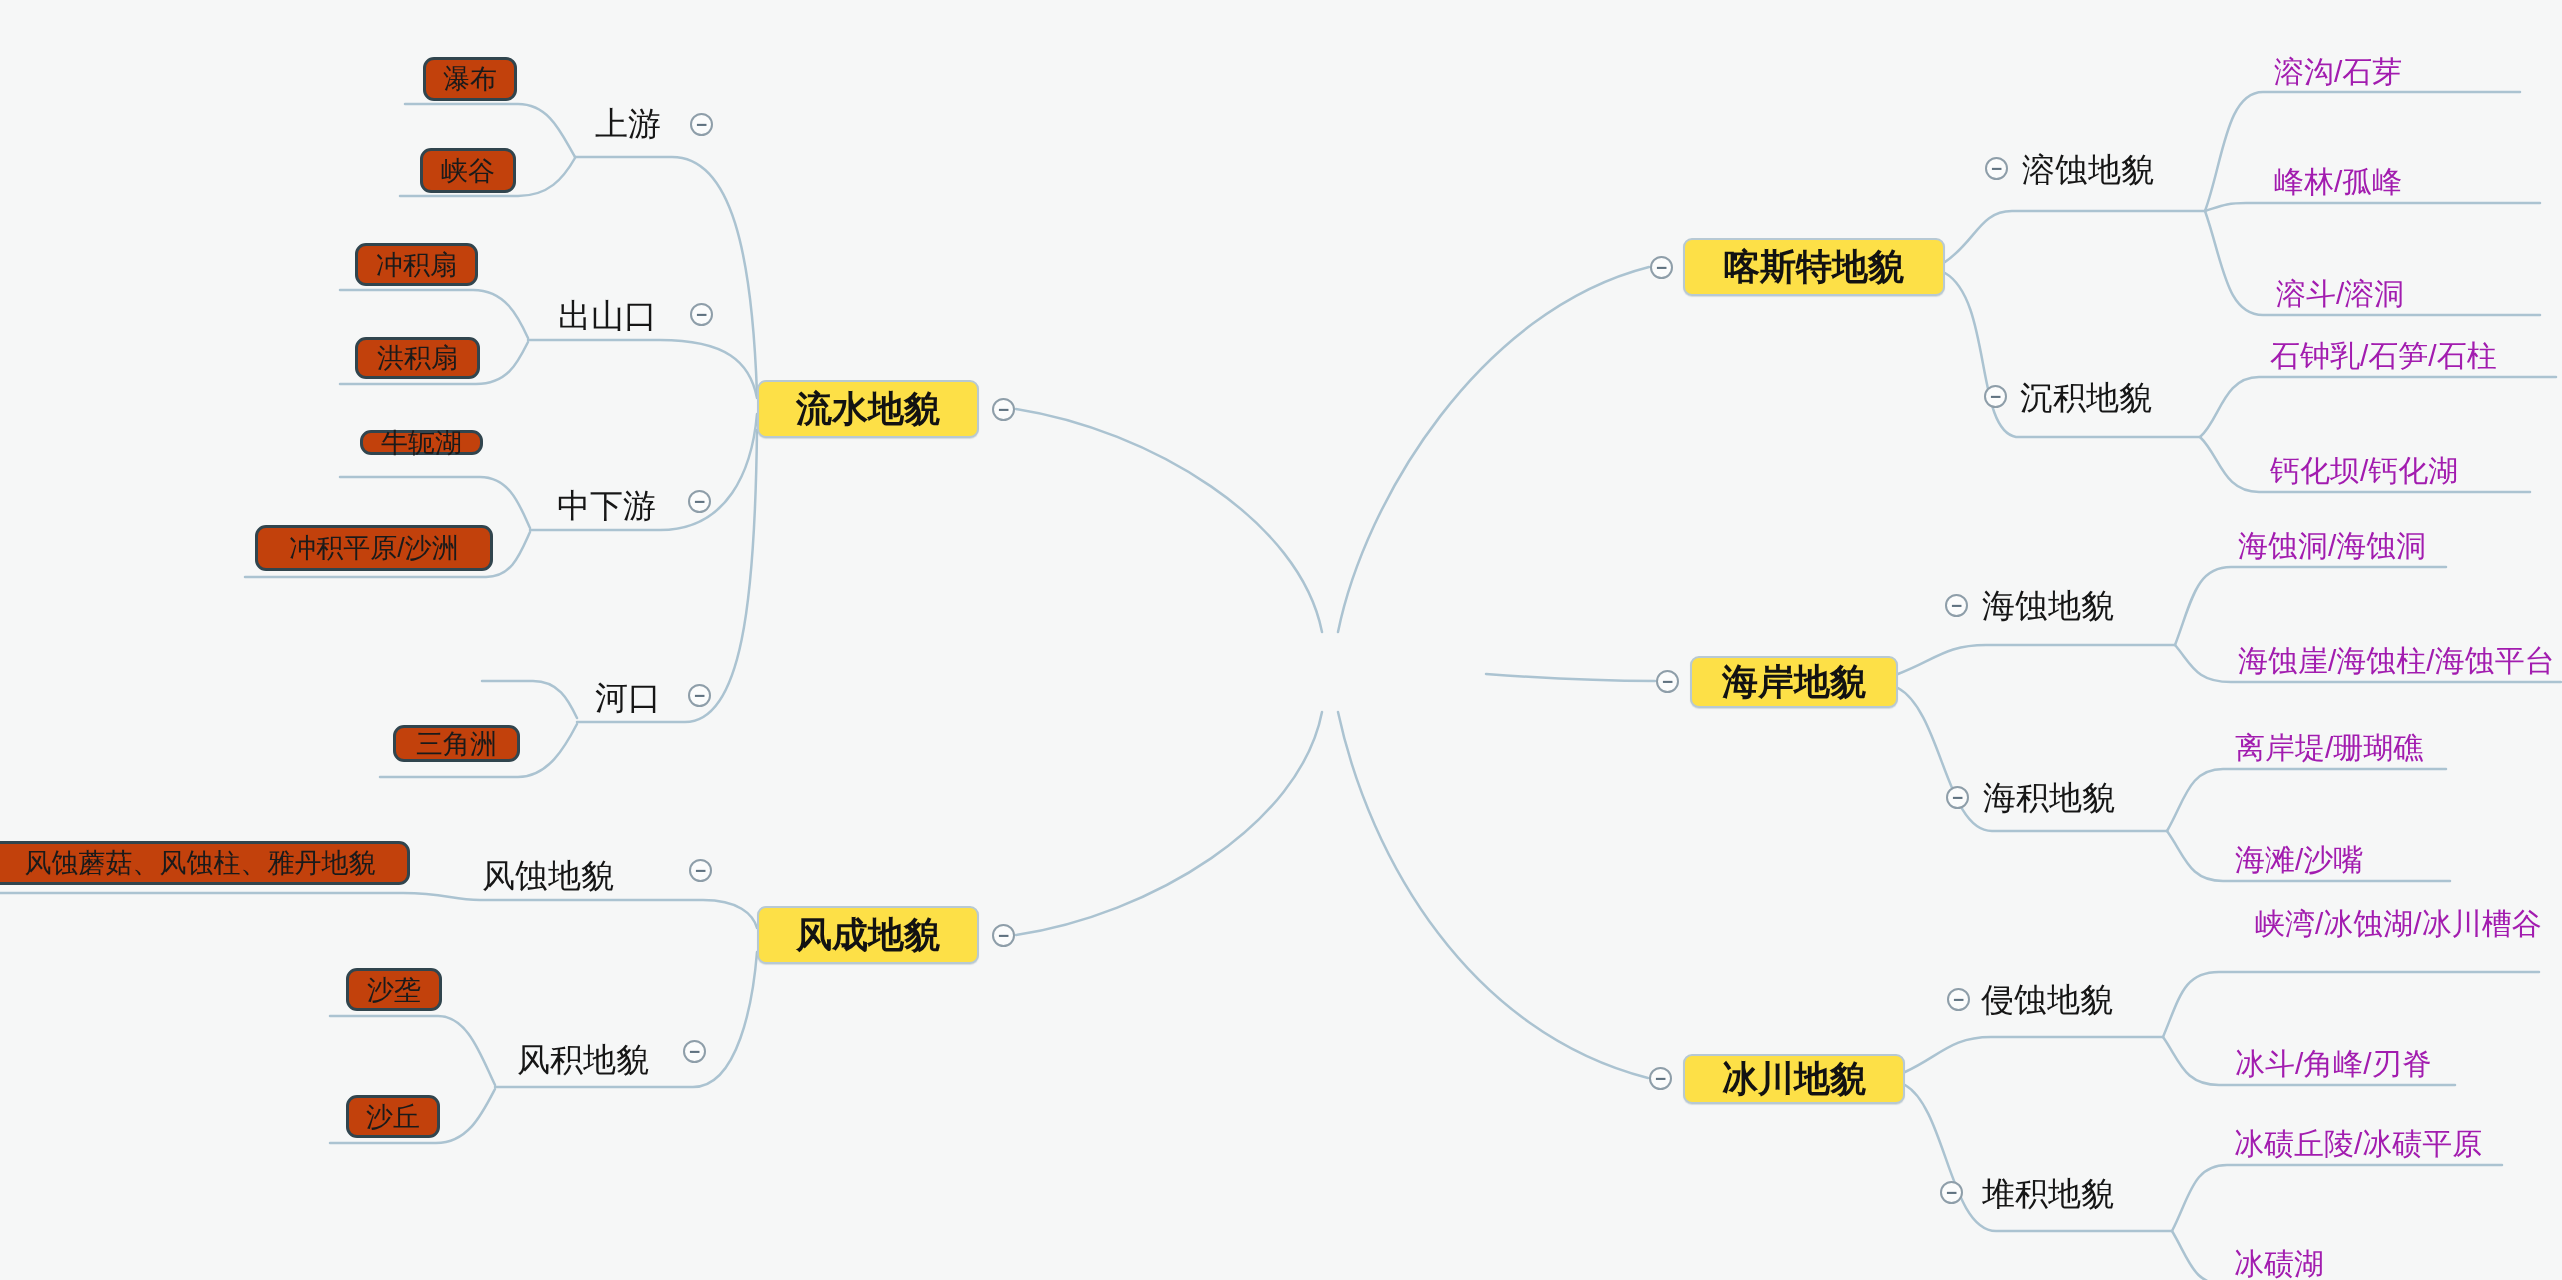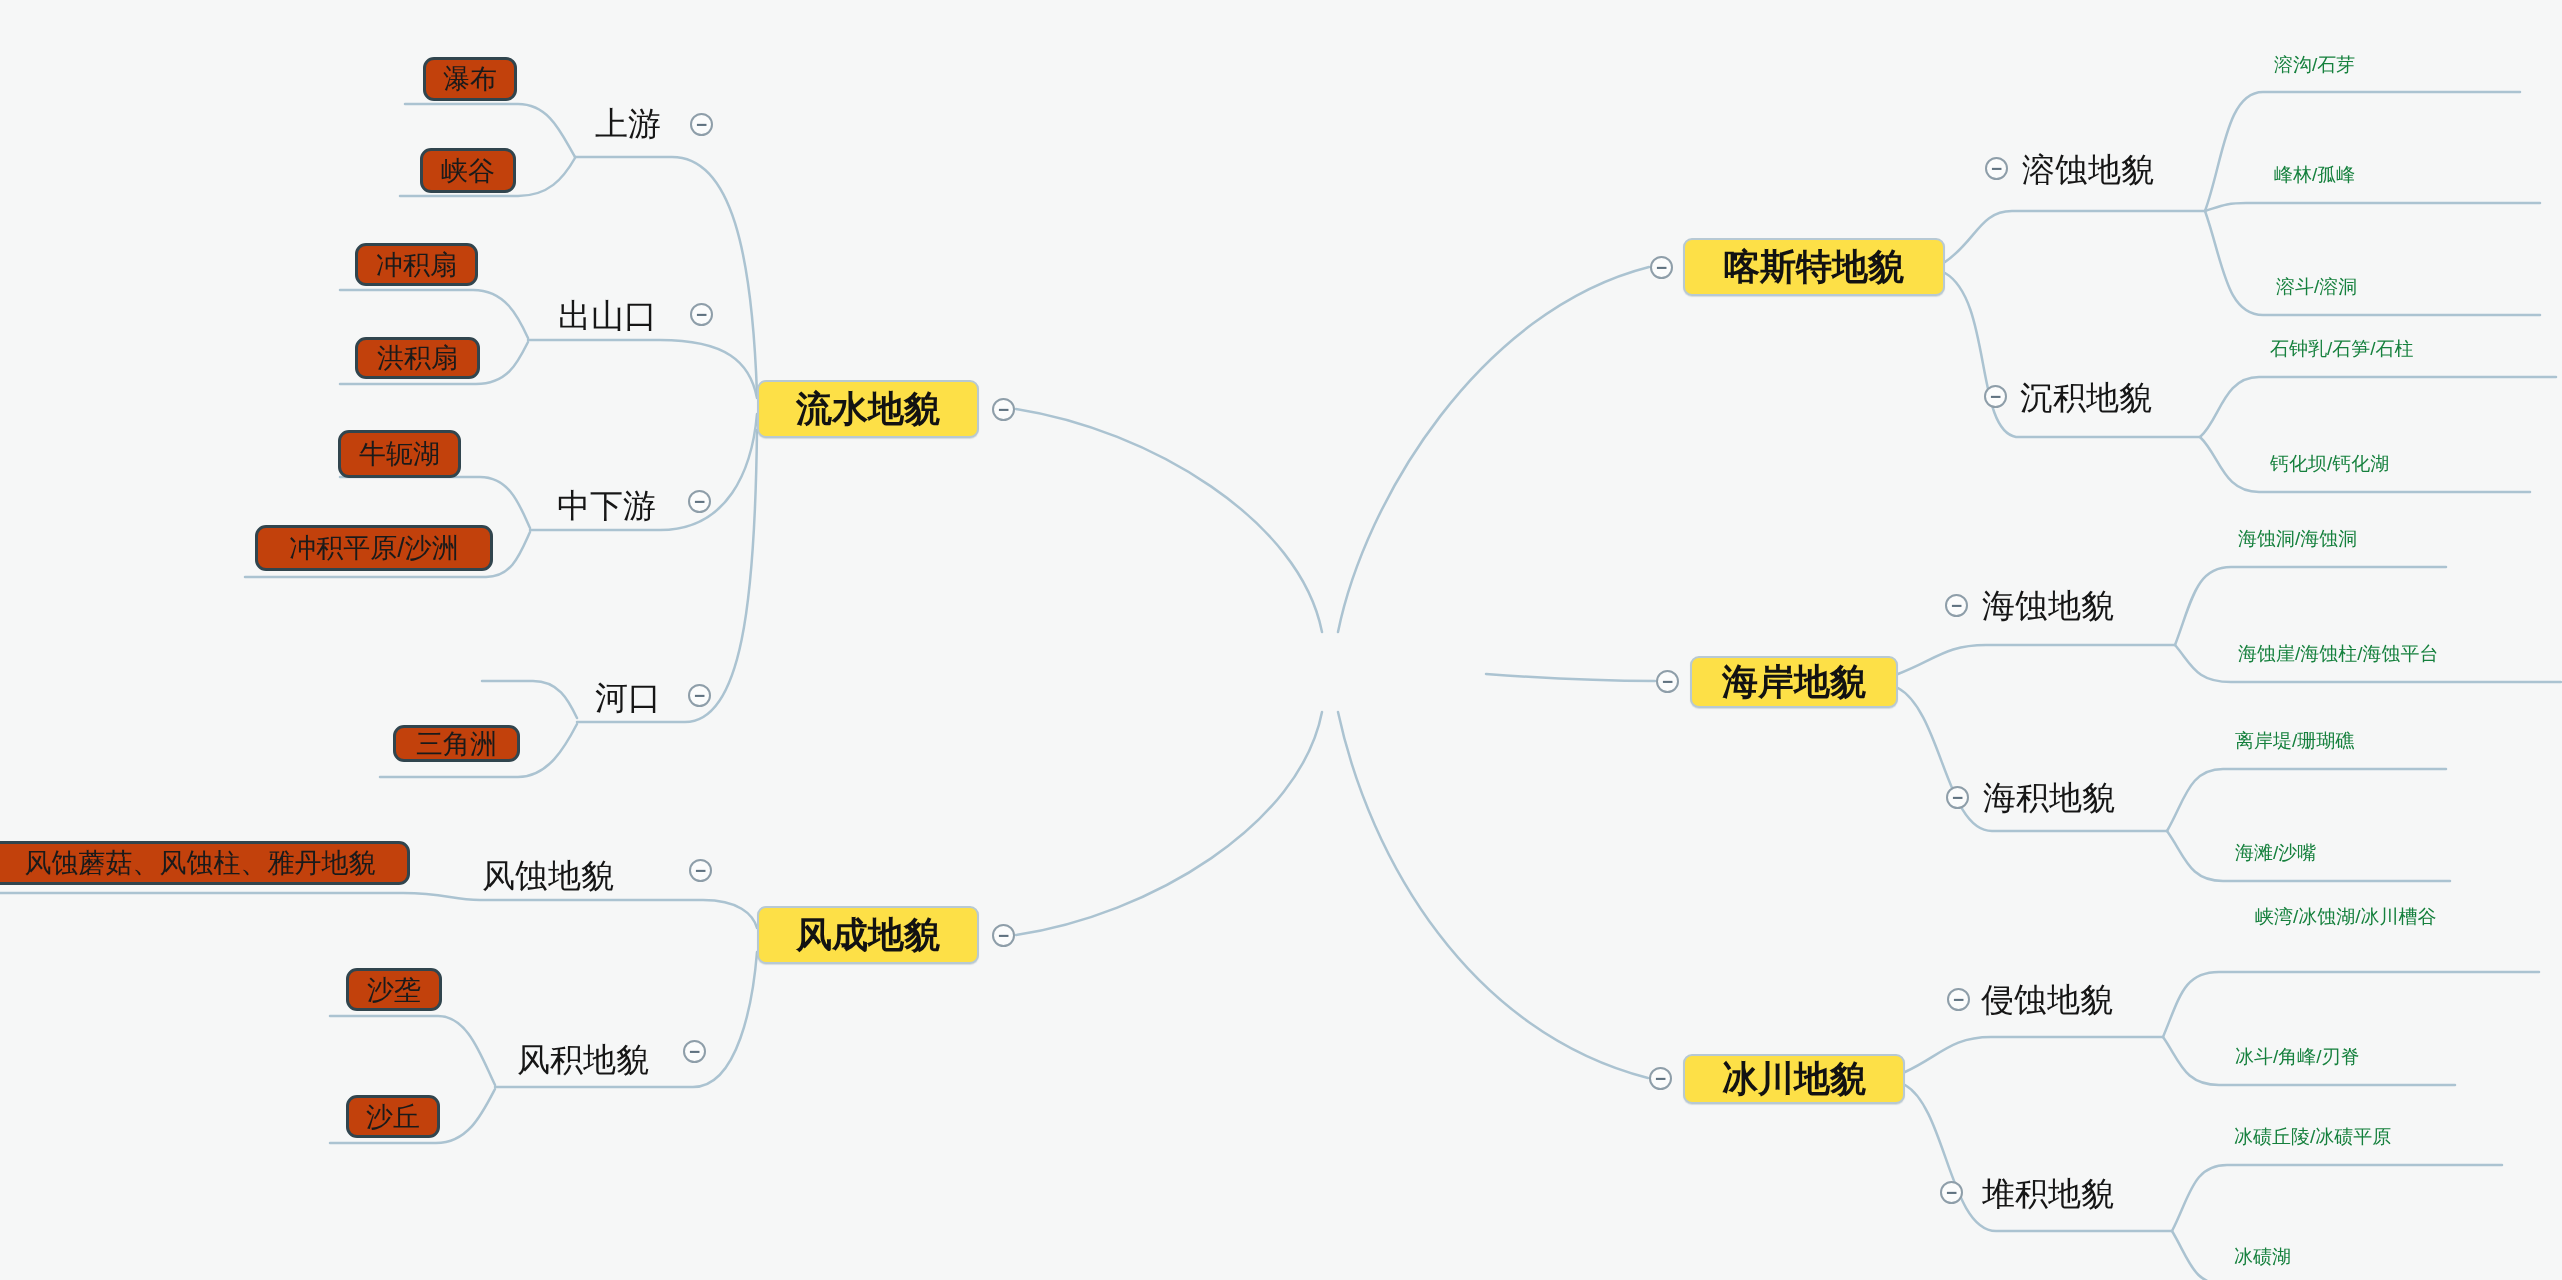--- a/index.html
+++ b/index.html
@@ -23,21 +23,21 @@
     font-size:36px;font-weight:bold;color:#121212;
     display:flex;align-items:center;justify-content:center;
     box-shadow:0 1px 1px rgba(120,140,150,.25);
   }
   .leafbox{
     background:#c2410c;border:3.5px solid #31454e;border-radius:11px;
     font-size:27px;color:#1a1a1a;
     display:flex;align-items:center;justify-content:center;
   }
   .l2{font-size:33px;color:#161616;}
-  .rleaf{font-size:19px;color:#15803d;}
+  .rleaf{font-size:30px;color:#a21caf;}
   .collapse{
     position:absolute;width:23px;height:23px;border-radius:50%;
     border:2px solid #8e9ea9;background:#fbfcfc;color:#5f7280;
     font-size:19px;line-height:20px;text-align:center;
     box-sizing:border-box;font-weight:bold;
   }
 </style>
 </head>
 <body>
 
@@ -110,21 +110,21 @@
   <div class="node l2" style="left:2020px;top:376px;">沉积地貌</div>
   <div class="node l2" style="left:1982px;top:584px;">海蚀地貌</div>
   <div class="node l2" style="left:1983px;top:776px;">海积地貌</div>
   <div class="node l2" style="left:1981px;top:978px;">侵蚀地貌</div>
   <div class="node l2" style="left:1982px;top:1172px;">堆积地貌</div>
 
   <div class="node leafbox" style="left:423px;top:57px;width:94px;height:44px;">瀑布</div>
   <div class="node leafbox" style="left:420px;top:148px;width:96px;height:45px;">峡谷</div>
   <div class="node leafbox" style="left:355px;top:243px;width:123px;height:43px;">冲积扇</div>
   <div class="node leafbox" style="left:355px;top:337px;width:125px;height:42px;">洪积扇</div>
-  <div class="node leafbox" style="left:338px;top:430px;width:123px;height:48px;">牛轭湖</div>
+  <div class="node leafbox" style="left:360px;top:430px;width:123px;height:25px;">牛轭湖</div>
   <div class="node leafbox" style="left:255px;top:525px;width:238px;height:46px;">冲积平原/沙洲</div>
   <div class="node leafbox" style="left:393px;top:725px;width:127px;height:37px;">三角洲</div>
   <div class="node leafbox" style="left:-10px;top:841px;width:420px;height:44px;">风蚀蘑菇、风蚀柱、雅丹地貌</div>
   <div class="node leafbox" style="left:346px;top:968px;width:96px;height:43px;">沙垄</div>
   <div class="node leafbox" style="left:346px;top:1095px;width:94px;height:43px;">沙丘</div>
 
   <div class="node rleaf" style="left:2274px;top:52px;">溶沟/石芽</div>
   <div class="node rleaf" style="left:2274px;top:162px;">峰林/孤峰</div>
   <div class="node rleaf" style="left:2276px;top:274px;">溶斗/溶洞</div>
   <div class="node rleaf" style="left:2270px;top:336px;">石钟乳/石笋/石柱</div>

